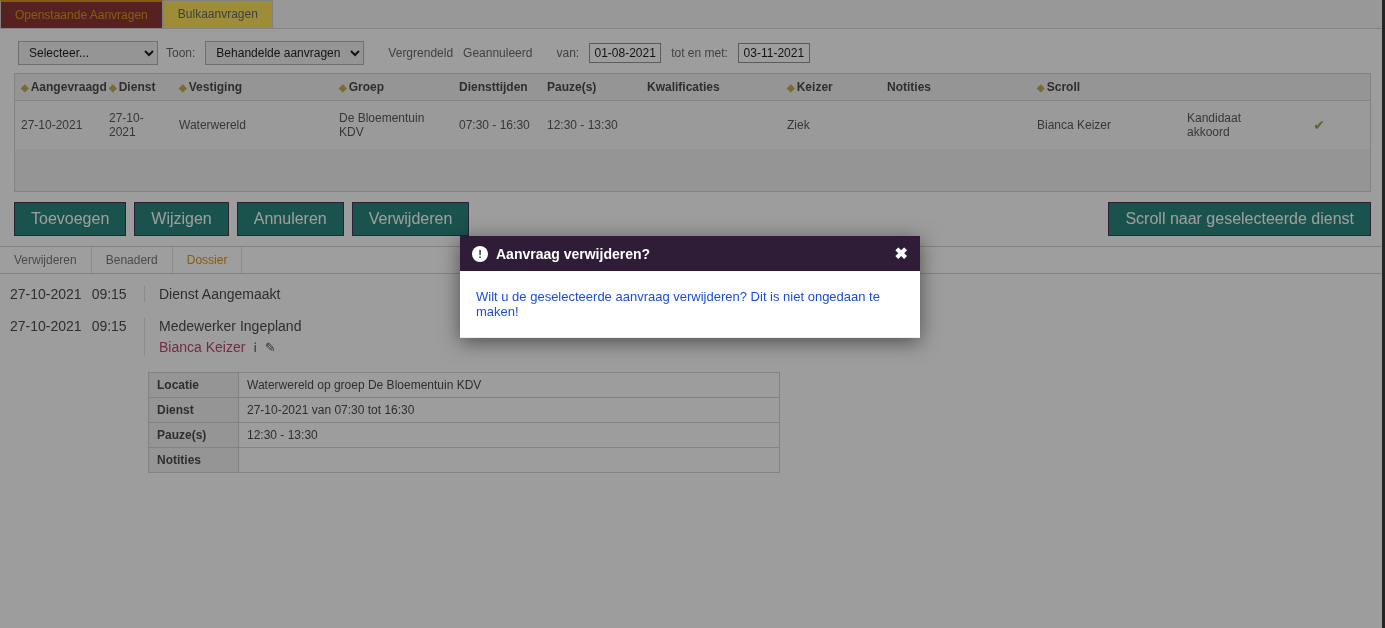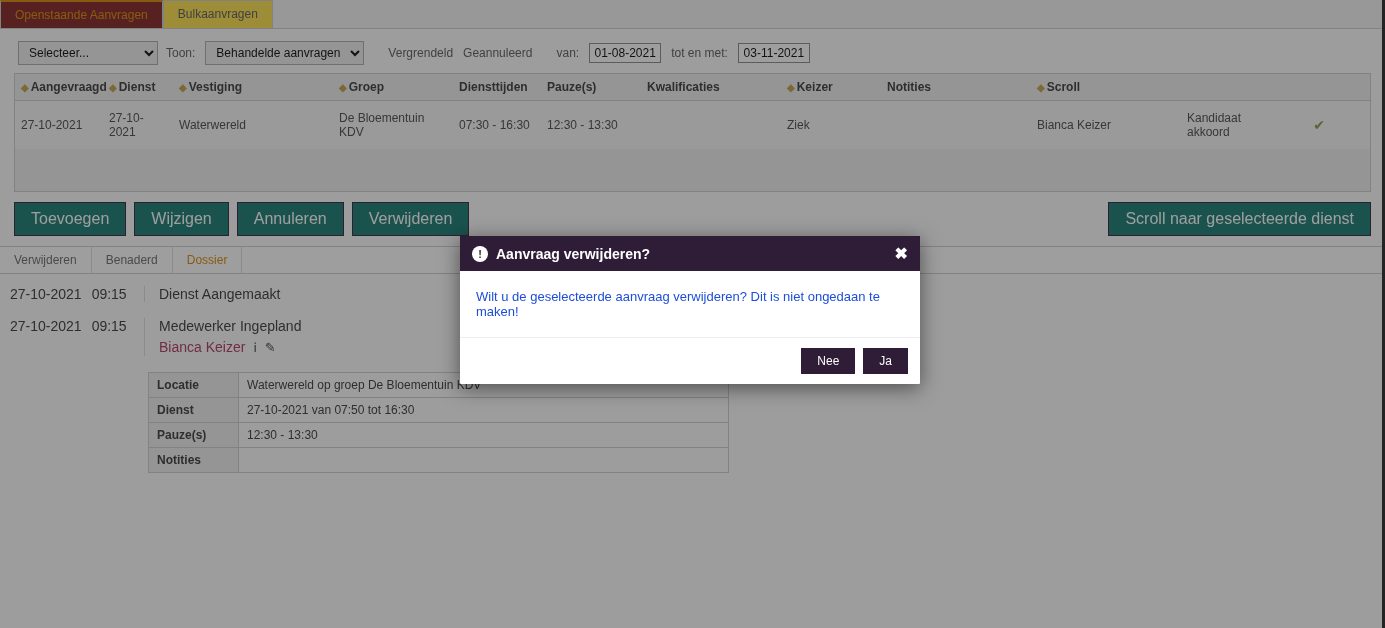--- a/index.html
+++ b/index.html
@@ -184,21 +184,21 @@
     font-size: 14px;
   }
   .info-icon, .edit-icon {
     color: #3a3a3a;
     font-size: 13px;
     cursor: pointer;
   }
   .detail-table {
     margin: 8px 0 0 138px;
     border-collapse: collapse;
-    width: 581px;
+    width: 632px;
     font-size: 12px;
     padding-left: 21px;
   }
   .detail-table td {
     border: 1px solid #ccc;
     padding: 5px 8px;
   }
   .detail-table td.key {
     background: #eee;
     font-weight: bold;
@@ -409,21 +409,21 @@
     </div>
 
     <table class="detail-table">
       <tbody>
           <tr>
         <td class="key">Locatie</td>
         <td>Waterwereld op groep De Bloementuin KDV</td>
       </tr>
       <tr>
         <td class="key">Dienst</td>
-        <td>27-10-2021 van 07:50 tot 16:30</td>
+        <td>27-10-2021 van 07:30 tot 16:30</td>
       </tr>
       <tr>
         <td class="key">Pauze(s)</td>
         <td>12:30 - 13:30</td>
       </tr>
       <tr>
         <td class="key">Notities</td>
         <td></td>
       </tr>
     </tbody>
@@ -433,19 +433,15 @@
   <div class="right-edge"></div>
 
   <div class="overlay"></div>
   <div class="modal">
     <div class="modal-head">
       <span class="warn-icon">!</span>
       <span>Aanvraag verwijderen?</span>
       <span class="close-icon">✖</span>
     </div>
     <div class="modal-body">Wilt u de geselecteerde aanvraag verwijderen? Dit is niet ongedaan te maken!</div>
-    <div class="modal-foot">
-      <button>Nee</button>
-      <button>Ja</button>
-    </div>
   </div>
 
 </div>
 
 </body></html>

